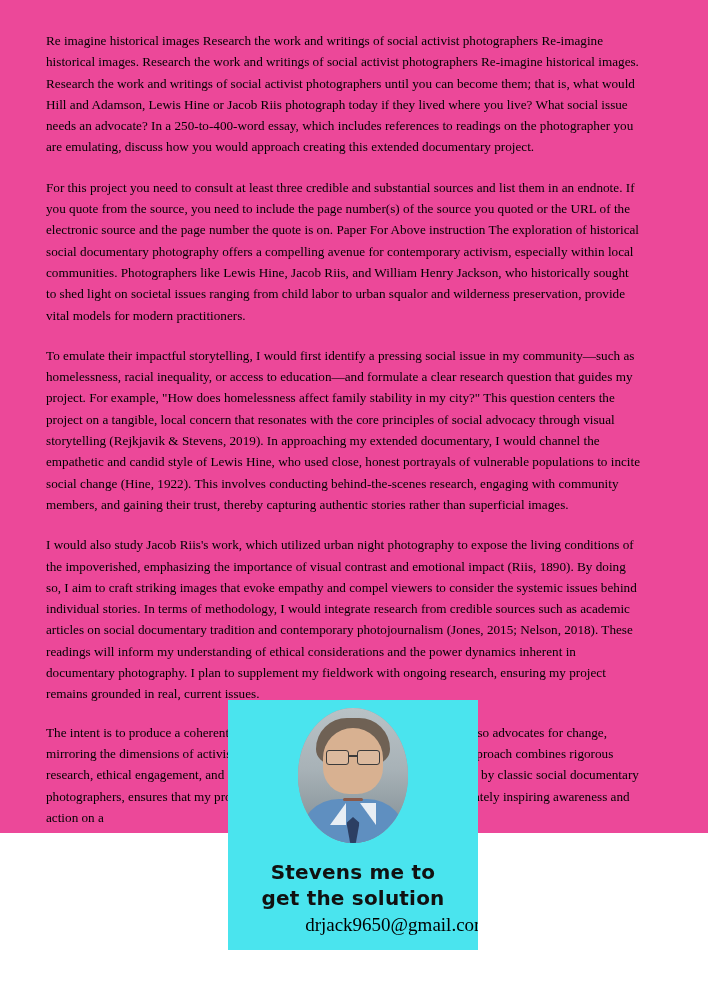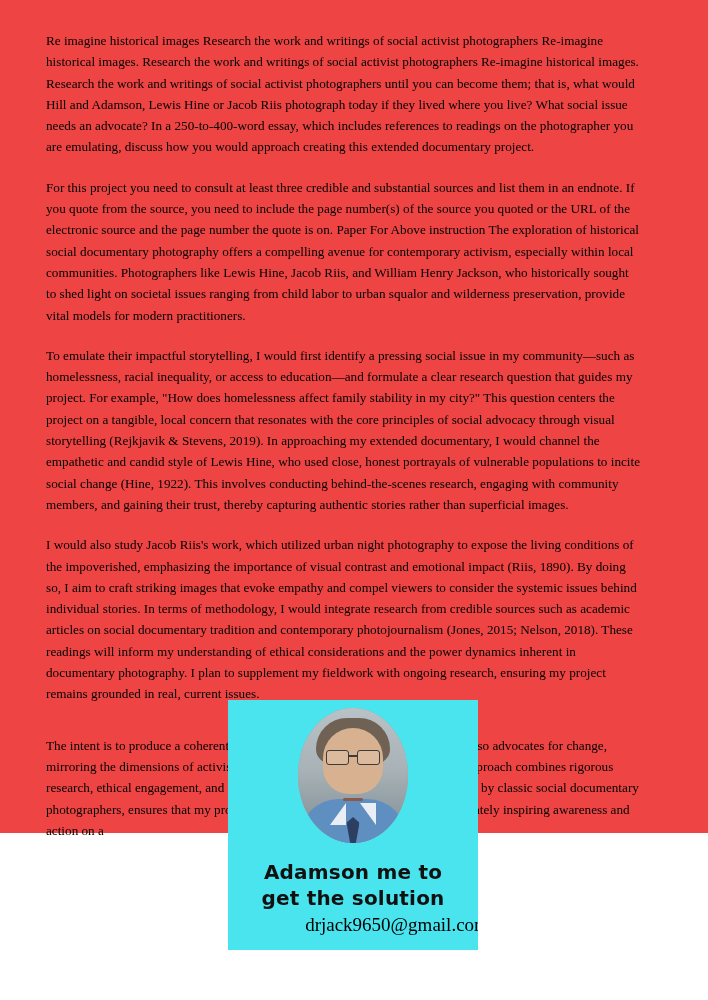--- a/index.html
+++ b/index.html
@@ -14,37 +14,37 @@
     font-family: "Liberation Serif", serif;
     color: #000000;
     overflow: hidden;
   }
   .page {
     position: absolute;
     left: 0;
     top: 0;
     width: 708px;
     height: 833px;
-    background: #ef4444;
+    background: #ec4899;
   }
   .doc-body {
     position: absolute;
     left: 46px;
     top: 30px;
     width: 596px;
   }
   .para {
     font-size: 13.2px;
     line-height: 21.3px;
     text-align: left;
     margin: 0 0 19px 0;
     color: #000;
   }
   .para.tight {
-    margin-bottom: 30px;
+    margin-bottom: 17px;
   }
   
   .overlay-card {
     position: absolute;
     left: 228px;
     top: 700px;
     width: 250px;
     height: 250px;
     background: #4ae4ee;
     overflow: hidden;
@@ -208,18 +208,18 @@
       <div class="photo-face">
         <div class="photo-mouth"></div>
       </div>
       <div class="photo-glasses">
         <div class="photo-glasses-bridge"></div>
       </div>
       <div class="photo-collarL"></div>
       <div class="photo-collarR"></div>
       <div class="photo-tie"></div>
     </div>
-    <div class="overlay-line1">Adamson me to</div>
+    <div class="overlay-line1">Stevens me to</div>
     <div class="overlay-line2">get the solution</div>
     <div class="overlay-email">drjack9650@gmail.com</div>
   </div>
 
 </div>
 
 </body></html>

